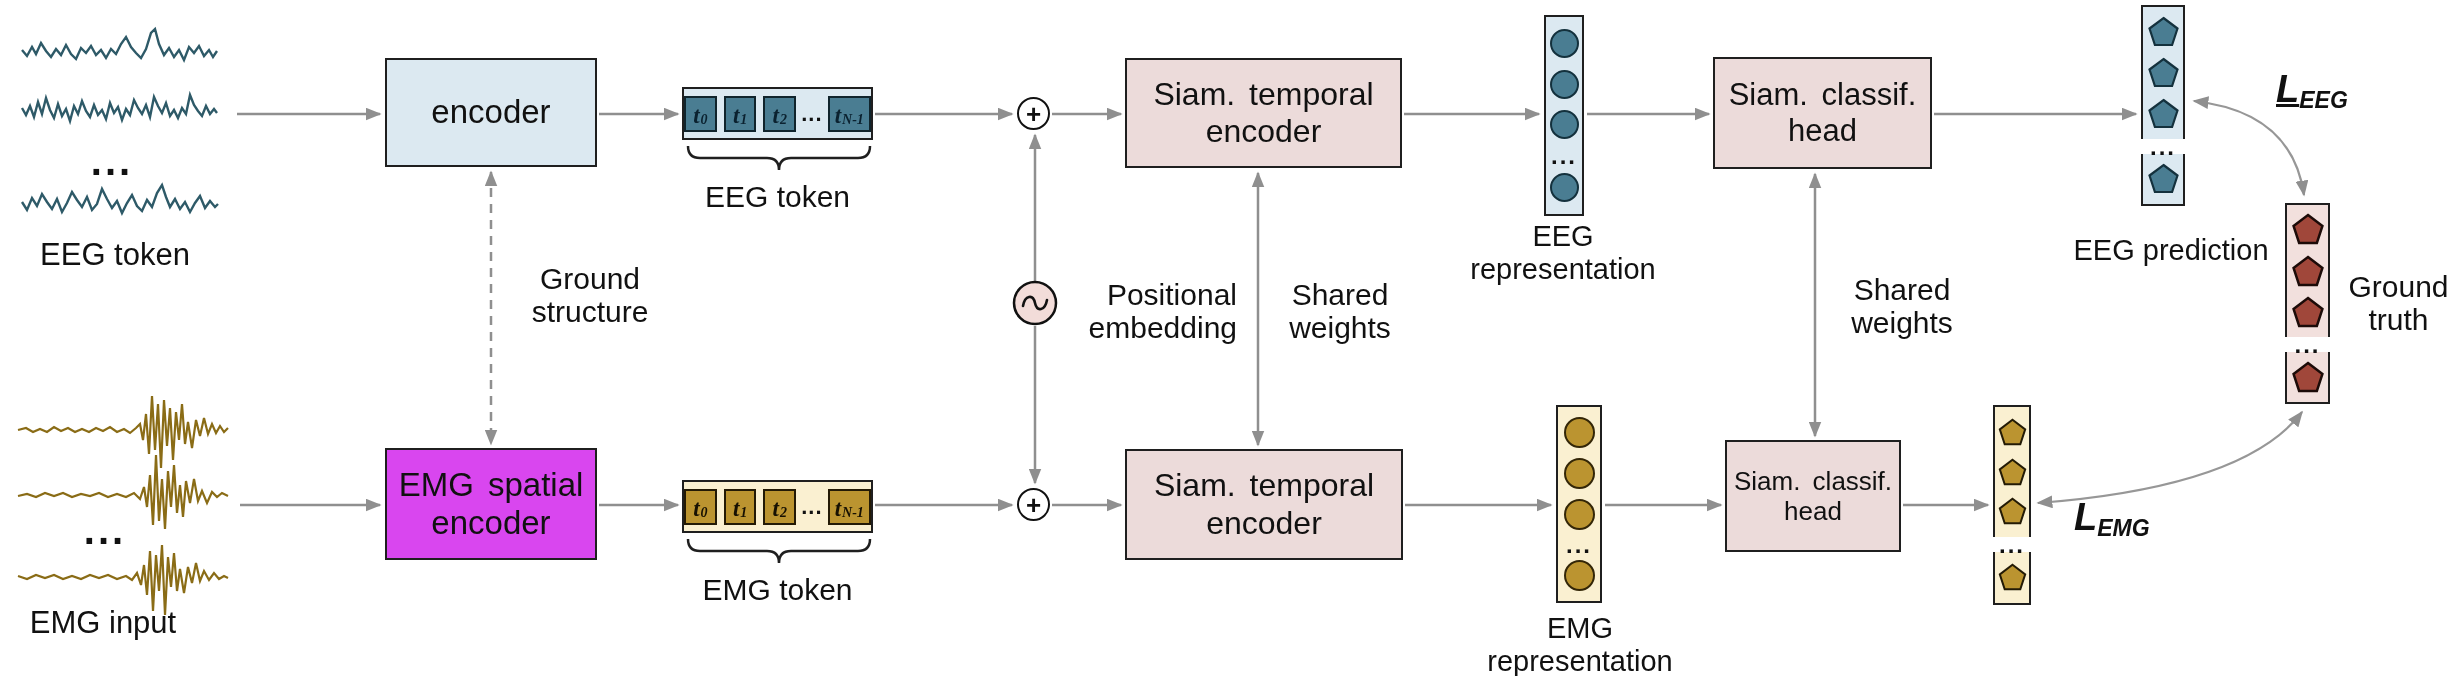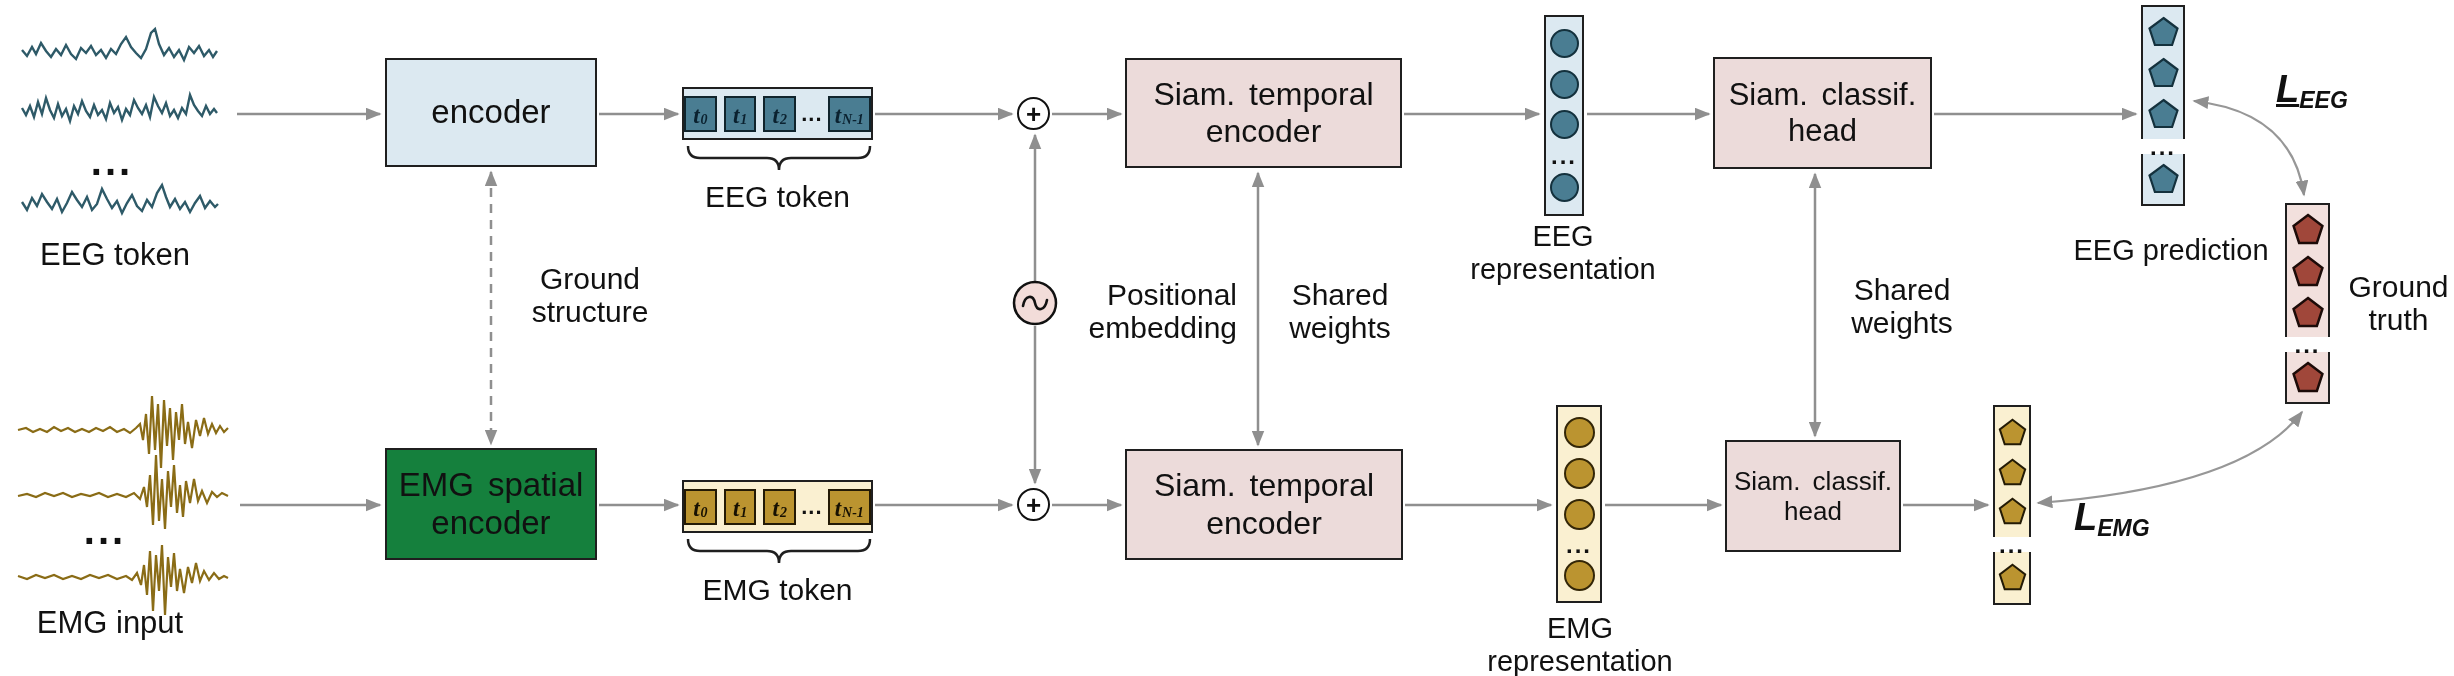--- a/index.html
+++ b/index.html
@@ -167,23 +167,23 @@
         <polygon points="16,2 30,12.5 24.6,29 7.4,29 2,12.5" fill="#4a7d92" stroke="#14313d" stroke-width="2.2"></polygon>
       </svg>
   </div>
   <div class="lbl" style="left:2061px;top:234px;width:220px;font-size:29px;">EEG prediction</div>
 
   <div class="loss" style="left:2276px;top:68px;text-decoration:underline;">
     <span>L</span><span class="lsub">EEG</span>
   </div>
 
   <div class="dots-h" style="left:45px;top:510px;width:120px;">...</div>
-  <div class="lbl" style="left:20px;top:606px;width:180px;font-size:31px;">EMG input</div>
-
-  <div class="box" style="left:385px;top:448px;width:212px;height:112px;background:#15803d;font-size:33px;">
+  <div class="lbl" style="left:13px;top:606px;width:180px;font-size:31px;">EMG input</div>
+
+  <div class="box" style="left:385px;top:448px;width:212px;height:112px;background:#d946ef;font-size:33px;">
     <div class="bl">EMG spatial</div>
     <div class="bl">encoder</div>
   </div>
 
   <div class="tok-strip" style="left:682px;top:480px;width:191px;height:53px;background:#faf0d1;">
     <span class="tok" style="background:#bb9430;color:#171102;border-color:#231a05;">
         <span>t</span>
         <span class="sb">0</span>
       </span>
     <span class="tok" style="background:#bb9430;color:#171102;border-color:#231a05;">

